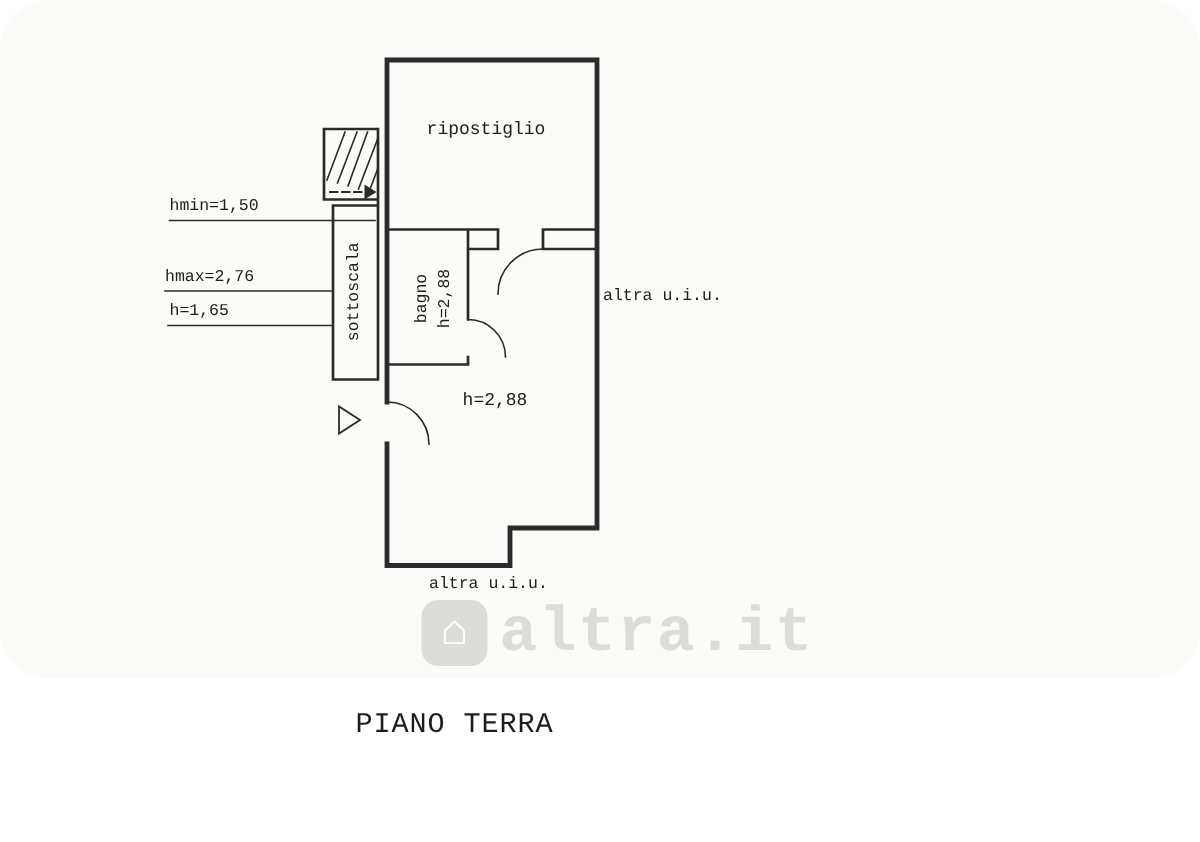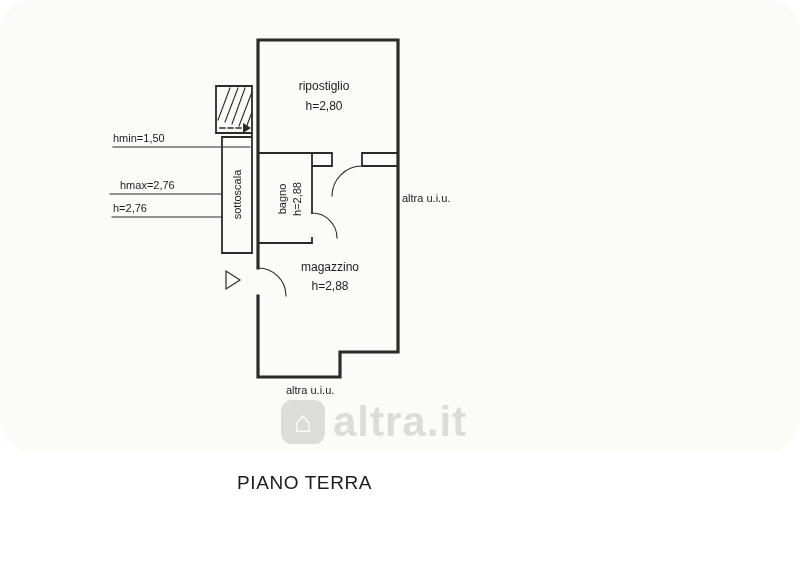--- a/index.html
+++ b/index.html
@@ -6,21 +6,21 @@
     --background:#fbfbf8;
     --line:#2b2b2b;
     --text:#1c1c1c;
     --watermark:#c9c9c6;
   }
   *{box-sizing:border-box;margin:0;padding:0}
   html,body{width:800px;height:561px;overflow:hidden}
   .page{
     position:relative;width:800px;height:452px;
     background:var(--background);
-    font-family:Liberation Sans, sans-serif;
+    font-family:Liberation Mono, monospace;
     color:var(--text);
     border-radius:32px;
   }
   .plan-svg{position:absolute;left:0;top:0}
   .lbl{position:absolute;font-size:12px;line-height:20px;text-align:center;white-space:nowrap;color:var(--text)}
   .small{font-size:11px;line-height:13px}
   .vertical{transform:rotate(-90deg)}
   .left{text-align:center}
   .title{
     position:absolute;left:237px;top:472px;
@@ -75,38 +75,36 @@
       <g stroke-width="1.1">
         <path d="M113 147 H250"></path>
         <path d="M110 194 H222"></path>
         <path d="M112 217 H222"></path>
       </g>
     </g>
   </svg>
 
   <div class="lbl" style="left:268px;top:76px;width:112px">
     <div>ripostiglio</div>
-    <div>h=2,80</div>
   </div>
 
   <div class="lbl small vertical" style="left:199px;top:188px;width:76px">sottoscala</div>
 
   <div class="lbl small vertical" style="left:255px;top:184px;width:70px;line-height:15px">
     <div>bagno</div>
     <div>h=2,88</div>
   </div>
 
   <div class="lbl" style="left:276px;top:258px;width:108px;line-height:19px">
-    <div>magazzino</div>
     <div>h=2,88</div>
   </div>
 
   <div class="lbl small left" style="left:113px;top:132px">hmin=1,50</div>
-  <div class="lbl small left" style="left:120px;top:179px">hmax=2,76</div>
-  <div class="lbl small left" style="left:113px;top:202px">h=2,76</div>
+  <div class="lbl small left" style="left:110px;top:179px">hmax=2,76</div>
+  <div class="lbl small left" style="left:113px;top:202px">h=1,65</div>
 
   <div class="lbl small" style="left:402px;top:192px">altra u.i.u.</div>
   <div class="lbl small" style="left:286px;top:384px">altra u.i.u.</div>
 
   <div class="watermark">
     <span class="wm-icon">⌂</span>
     <span class="wm-text">altra.it</span>
   </div>
 
   <div class="title">PIANO TERRA</div>

